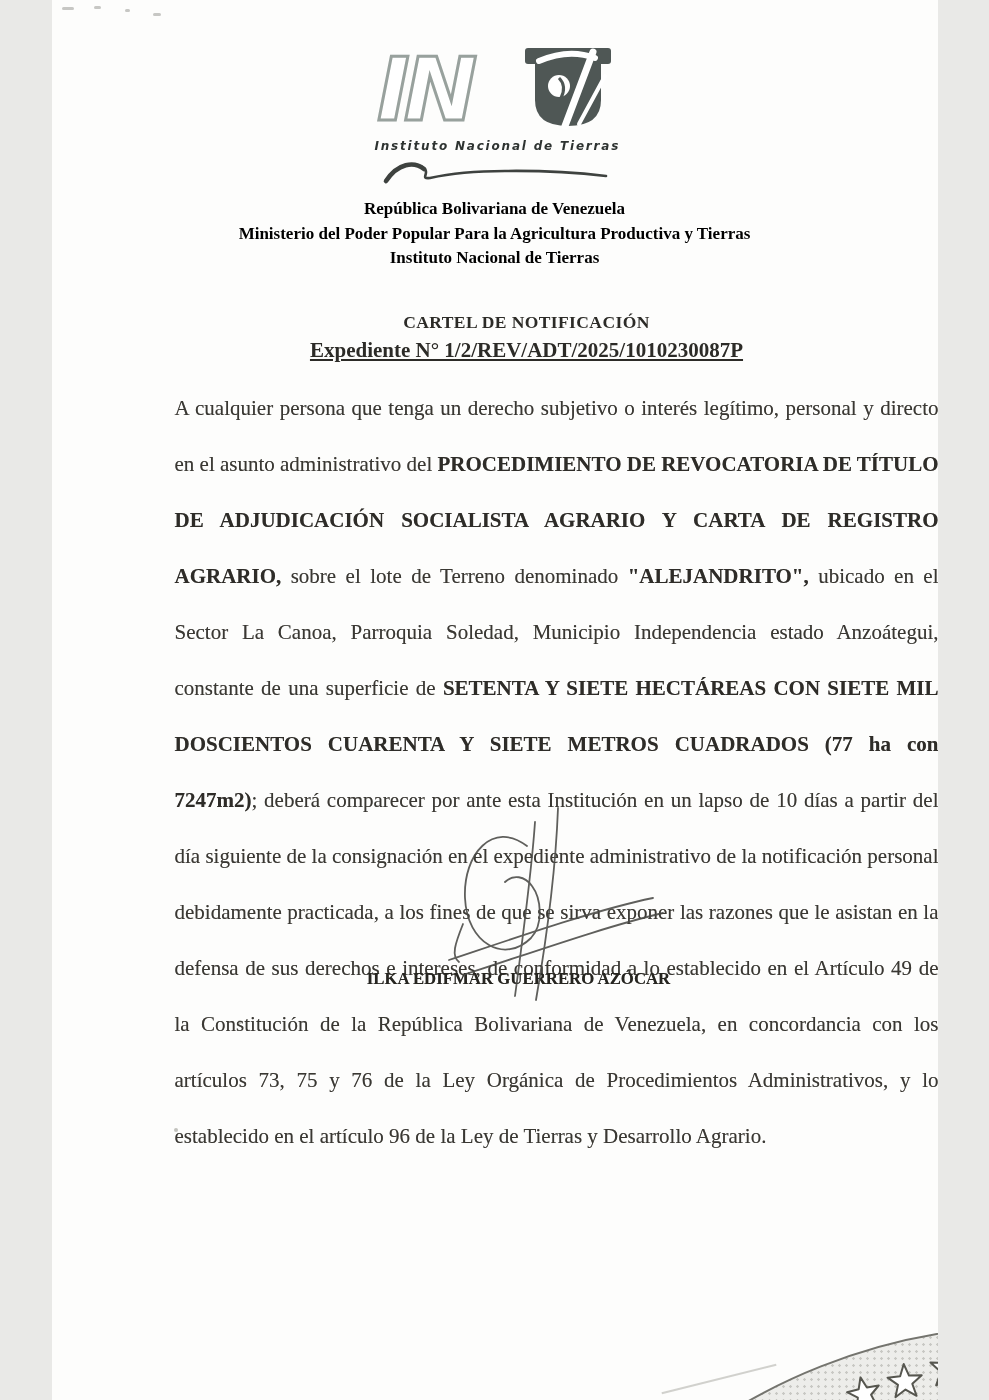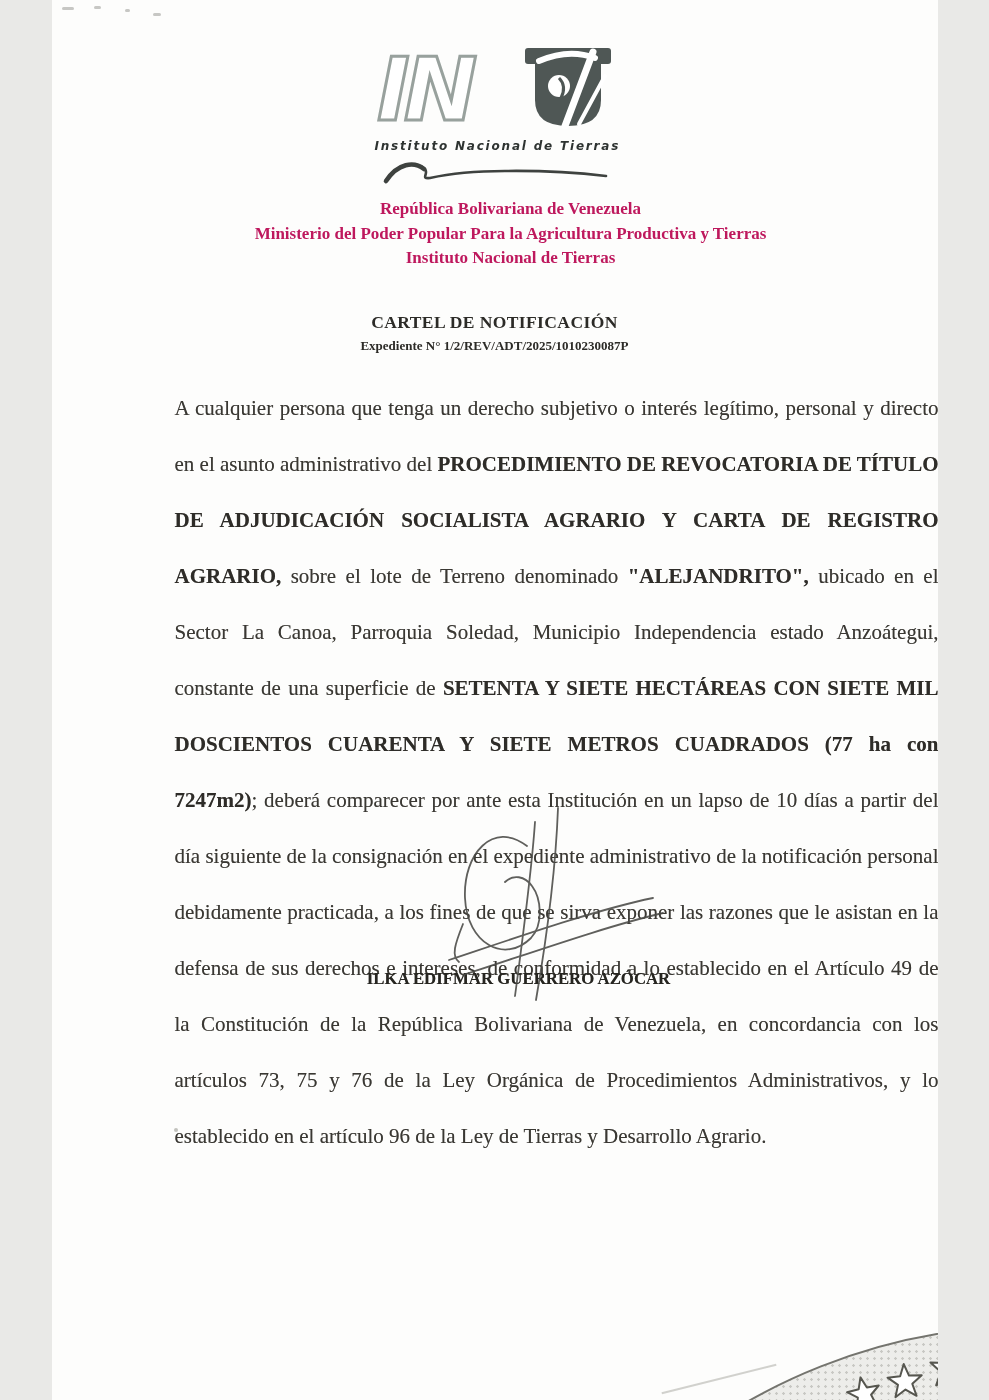--- a/index.html
+++ b/index.html
@@ -29,31 +29,31 @@
     margin-top:3px;
     font-family:"DejaVu Sans", sans-serif;
     font-style:italic; font-weight:bold;
     font-size:12px; letter-spacing:1.8px;
     color:#2e3331; white-space:nowrap;
   }
   .swoosh { display:block; margin:2px auto 0; }
 
   
   .letterhead {
-    position:absolute; top:197px; left:16px; width:100%;
+    position:absolute; top:197px; left:0; width:100%;
     text-align:center; font-weight:bold; font-size:17px; line-height:24.5px;
-    color:#be185d;
+    color:#000000;
   }
   
   .title-block {
     position:absolute; top:312px; left:0; width:100%;
-    text-align:center; font-weight:bold; color:#2c2b27;
+    text-align:center; font-weight:bold; color:#2c2b27;padding-left:32px;
   }
   .doc-title { font-size:17.5px; letter-spacing:.4px; }
-  .case-no   { font-size:13px; margin-top:5px; }
+  .case-no   { font-size:21px; margin-top:5px;text-decoration:underline; }
 
   
   .body-text {
     position:absolute; top:380px; left:123px; width:764px;
     font-size:21px; line-height:56px;
     text-align:justify; text-align-last:left;
     color:#3a3833;
     text-shadow:0 0 .5px rgba(58,56,51,.45);
   }
   .body-text p { margin:0; }

